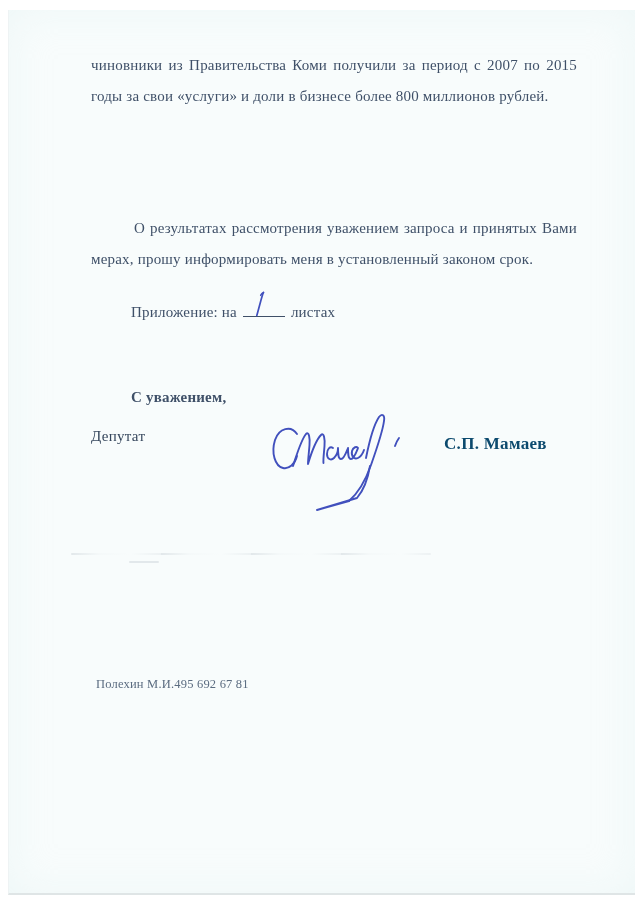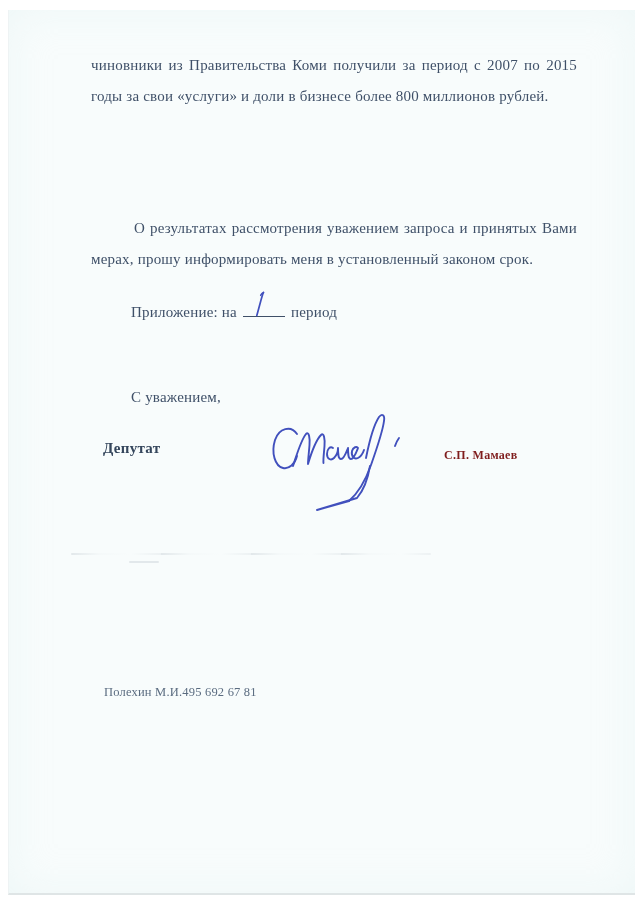--- a/index.html
+++ b/index.html
@@ -69,51 +69,52 @@
     overflow: visible;
   }
   .salutation {
     position: absolute;
     left: 122px;
     top: 379px;
     margin: 0;
     color: #3f5068;
     font-size: 15px;
     letter-spacing: 0.2px;
+    font-weight: bold;
   }
   .signer-title {
     position: absolute;
     left: 82px;
     top: 418px;
-    margin: 12px;
+    margin: 0;
     color: #35465c;
     font-size: 15px;
-    font-weight: bold;
+    font-weight: normal;
     letter-spacing: 0.3px;
   }
   .signer-name {
     position: absolute;
     left: 435px;
-    top: 438px;
+    top: 424px;
     margin: 0;
-    color: #7f1d1d;
-    font-size: 12px;
+    color: #0c4a6e;
+    font-size: 17px;
     font-weight: bold;
     letter-spacing: 0.3px;
   }
   .sig-svg {
     position: absolute;
     left: 244px;
     top: 388px;
   }
   .footer-contact {
     position: absolute;
     left: 87px;
     top: 667px;
-    margin: 8px;
+    margin: 0;
     color: #5b6c80;
     font-size: 12.5px;
     letter-spacing: 0.2px;
   }
   
   .artifact {
     position: absolute;
     left: 62px;
     top: 543px;
     width: 360px;
@@ -142,21 +143,21 @@
 
     <p class="para p1">чиновники из Правительства Коми получили за период с 2007 по 2015 годы за свои «услуги» и доли в бизнесе более 800 миллионов рублей.</p>
 
 
     <p class="para p3">О результатах рассмотрения уважением запроса и принятых Вами мерах, прошу информировать меня в установленный законом срок.</p>
 
     <div class="attach">
       <span>Приложение: на</span><span class="blank"><svg class="one-svg" width="20" height="30" viewBox="0 0 20 30" aria-hidden="true">
           <path d="M13.5,2.5 C13.0,3.2 11.4,8.5 9.8,14.5 C8.6,19 7.4,23.5 6.8,25.5" fill="none" stroke="#4150bd" stroke-width="1.7" stroke-linecap="round"></path>
           <path d="M13.5,2.5 C12.4,3.0 11.2,4.2 10.6,5.4" fill="none" stroke="#4150bd" stroke-width="1.4" stroke-linecap="round"></path>
-        </svg></span><span>период</span>
+        </svg></span><span>листах</span>
     </div>
 
     <p class="salutation">С уважением,</p>
 
     <p class="signer-title">Депутат</p>
 
     <svg class="sig-svg" width="160" height="125" viewBox="0 0 160 125" aria-hidden="true">
       <g fill="none" stroke="#4150bd" stroke-width="1.9" stroke-linecap="round" stroke-linejoin="round">
 
         <path d="M44,36 C38,27 26,30 22,42 C18,55 22,68 30,70 C36,71.5 42,66 44,58"></path>

